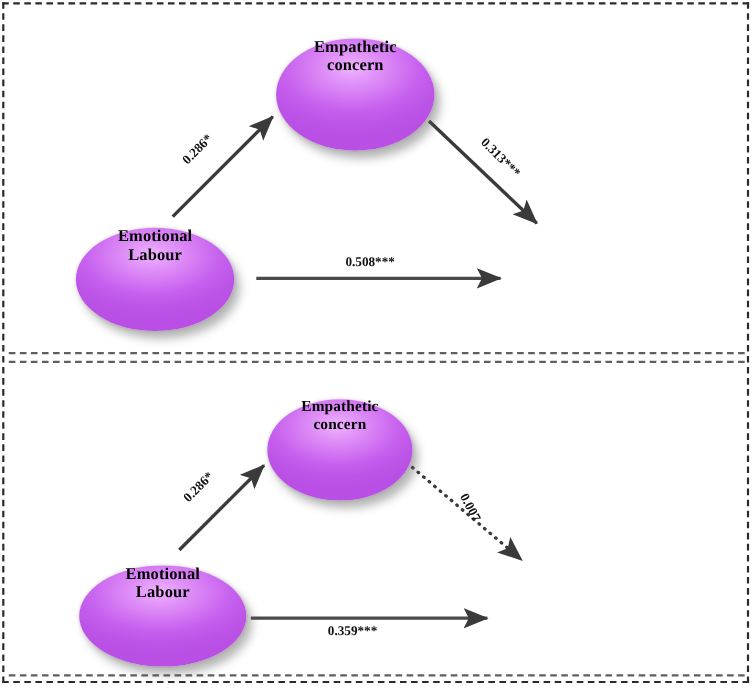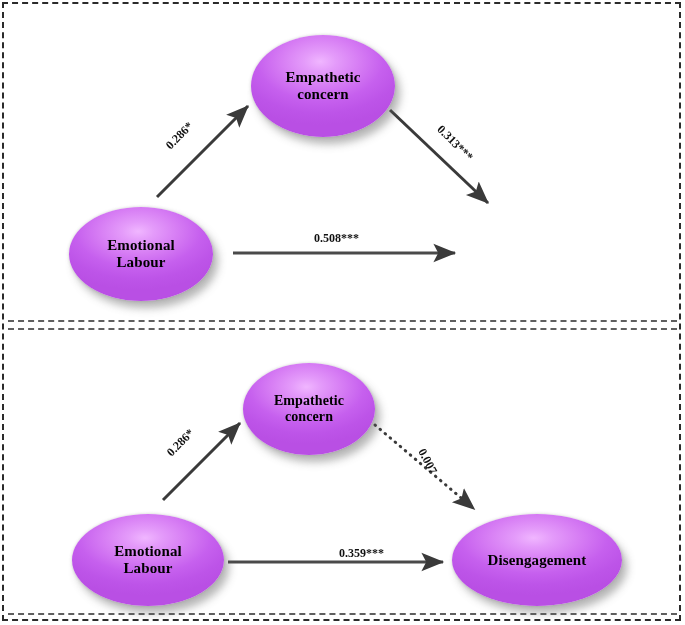--- a/index.html
+++ b/index.html
@@ -62,21 +62,20 @@
         #f0b6ff 0%,
         #e49bfa 16%,
         #d77ef4 38%,
         #c660ee 62%,
         #bd54e8 82%,
         #b94fe4 100%);
     box-shadow:
       5px 7px 9px rgba(90, 90, 90, 0.45),
       0 0 3px rgba(120, 120, 120, 0.35);
     display: flex;
-    align-items: center;
     justify-content: center;
     text-align: center;
     z-index: 3;
   }
   .node-label {
     color: #000000;
     font-weight: bold;
     font-size: 15px;
     line-height: 1.12;
     letter-spacing: 0.1px;
@@ -166,25 +165,20 @@
     </div>
   </div>
 
   <div class="node" id="el-bot" style="left:72px; top:514px; width:152px; height:92px;">
     <div class="node-label">
       <span>Emotional</span><br>
       <span>Labour</span>
     </div>
   </div>
 
-  <div class="node" id="dis" style="left:452px; top:514px; width:170px; height:92px;">
-    <div class="node-label">
-      <span>Disengagement</span>
-    </div>
-  </div>
 
   <div class="edge-label" style="left:169px; top:447px; transform: rotate(-45deg); transform-origin: left center;">0.286*</div>
 
   <div class="edge-label" style="left:421px; top:442px; transform: rotate(62deg); transform-origin: left center;">0.007</div>
 
-  <div class="edge-label" style="left:298px; top:546px;margin-left:41px;">0.359***</div>
+  <div class="edge-label" style="left:298px; top:566px;">0.359***</div>
 
 </div>
 
 </body></html>

